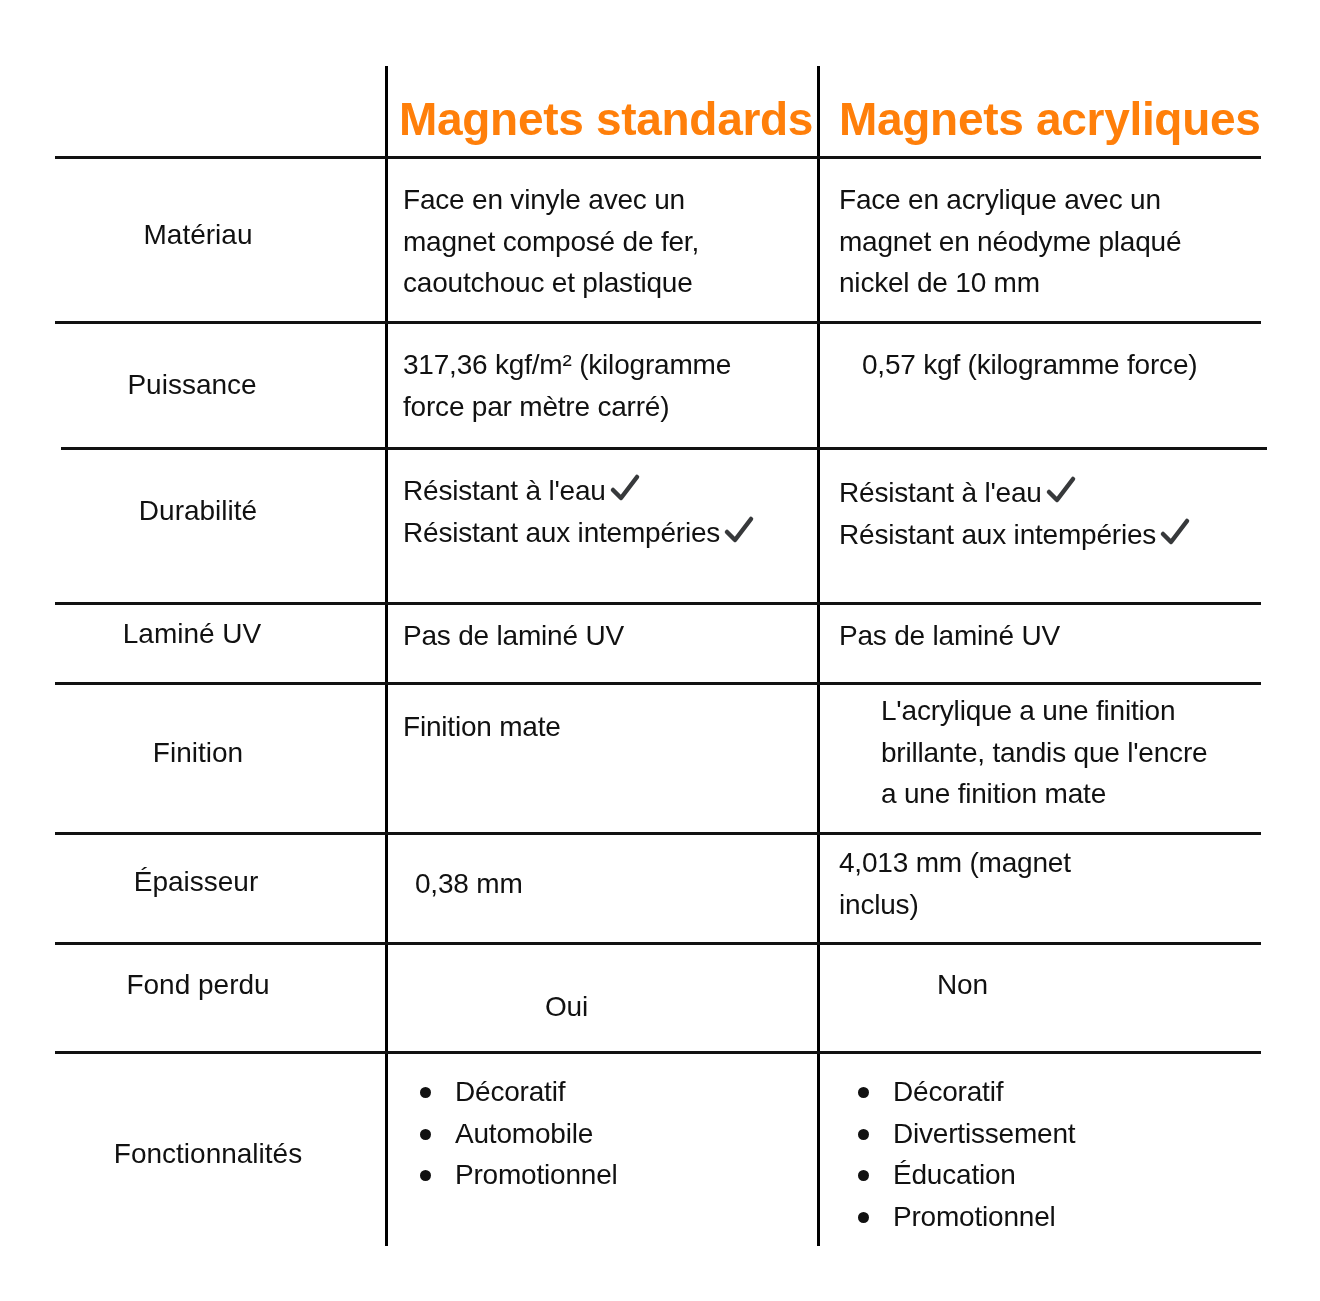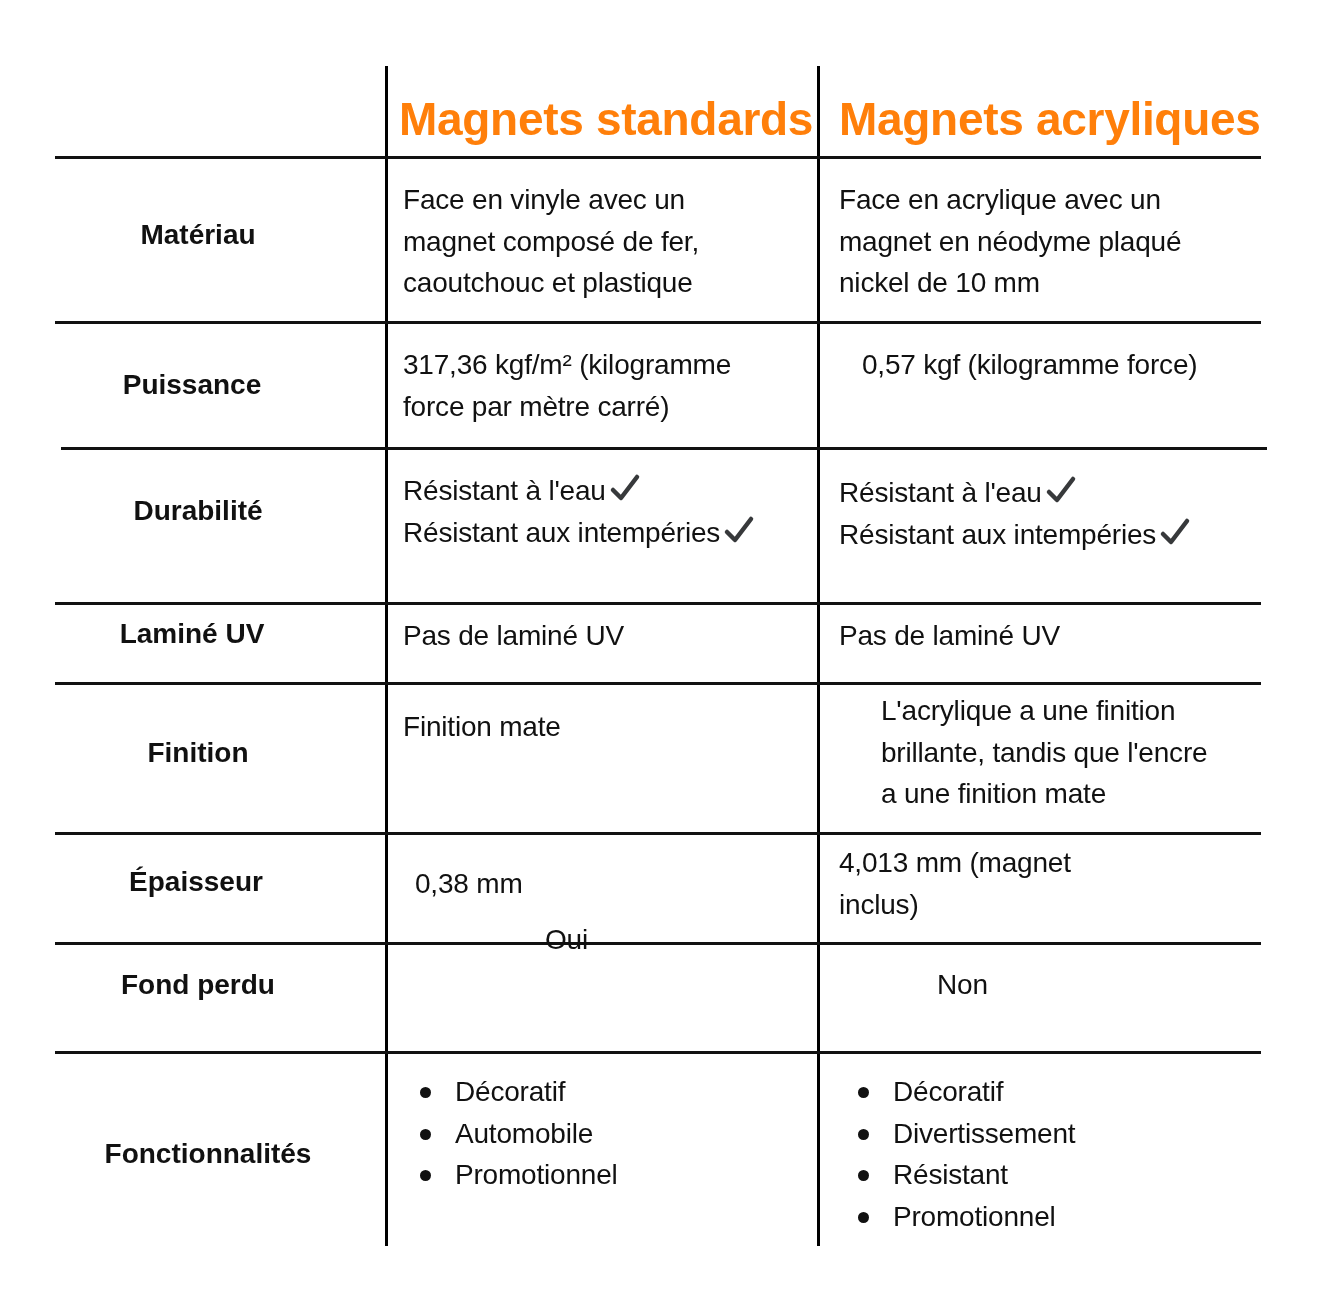--- a/index.html
+++ b/index.html
@@ -1,21 +1,21 @@
 <!DOCTYPE html>
 <html><head>
 <meta charset="utf-8">
 <style>
   html, body { margin:0; padding:0; background:#ffffff; }
   body { width:1320px; height:1301px; position:relative; overflow:hidden;
          font-family:"Liberation Sans", "DejaVu Sans", sans-serif; color:#111111; }
   .vline { position:absolute; width:3px; background:#000; top:66px; height:1180px; }
   .hline { position:absolute; height:3px; background:#111; left:55px; width:1206px; }
   .head { position:absolute; top:92px; font-weight:bold; font-size:46px; letter-spacing:-0.3px; }
-  .rowlabel { position:absolute; font-weight:bold; font-size:28px; text-align:center; width:300px; left:48px; }
+  .rowlabel { position:absolute; font-weight:normal; font-size:28px; text-align:center; width:300px; left:48px; }
   .cell { position:absolute; font-size:28px; line-height:41.5px; white-space:nowrap; letter-spacing:-0.2px; }
   .check { display:inline-block; width:34px; height:32px; vertical-align:-4px; margin-left:2px; }
   ul.feat { list-style:none; margin:0; padding:0; }
   ul.feat li { position:relative; padding-left:52px; height:41.5px; }
   ul.feat li .bullet { position:absolute; left:17px; top:16px; width:11px; height:11px; border-radius:50%; background:#111; }
 </style>
 </head>
 <body>
 
 <div>
@@ -95,37 +95,37 @@
   <div class="rowlabel" style="top:866px; left:46px;">Épaisseur</div>
   <div class="cell" style="left:403px; top:863px;margin-left:12px;">
     <div>0,38 mm</div>
   </div>
   <div class="cell" style="left:839px; top:842px;">
     <div>4,013 mm (magnet</div>
     <div>inclus)</div>
   </div>
 
   <div class="rowlabel" style="top:969px;">Fond perdu</div>
-  <div class="cell" style="left:545px; top:919px;text-align:center;">
+  <div class="cell" style="left:545px; top:986px;text-align:center;">
     <div>Oui</div>
   </div>
   <div class="cell" style="left:937px; top:964px;">
     <div>Non</div>
   </div>
 
   <div class="rowlabel" style="top:1138px; left:58px;">Fonctionnalités</div>
   <div class="cell" style="left:403px; top:1071px;">
     <ul class="feat">
       <li><span class="bullet"></span><span>Décoratif</span></li>
       <li><span class="bullet"></span><span>Automobile</span></li>
       <li><span class="bullet"></span><span>Promotionnel</span></li>
     </ul>
   </div>
   <div class="cell" style="left:841px; top:1071px;">
     <ul class="feat">
       <li><span class="bullet"></span><span>Décoratif</span></li>
       <li><span class="bullet"></span><span>Divertissement</span></li>
-      <li><span class="bullet"></span><span>Résistant</span></li>
+      <li><span class="bullet"></span><span>Éducation</span></li>
       <li><span class="bullet"></span><span>Promotionnel</span></li>
     </ul>
   </div>
 
 </div>
 
 </body></html>

